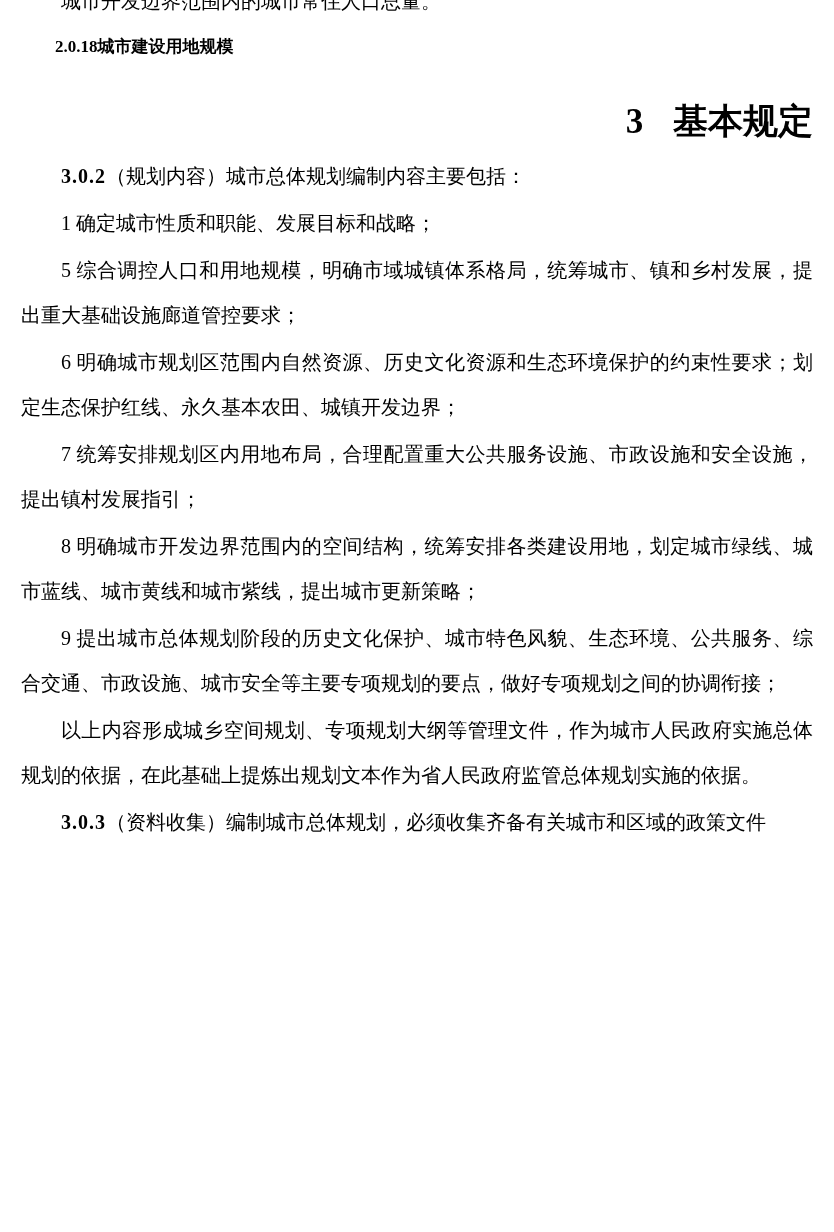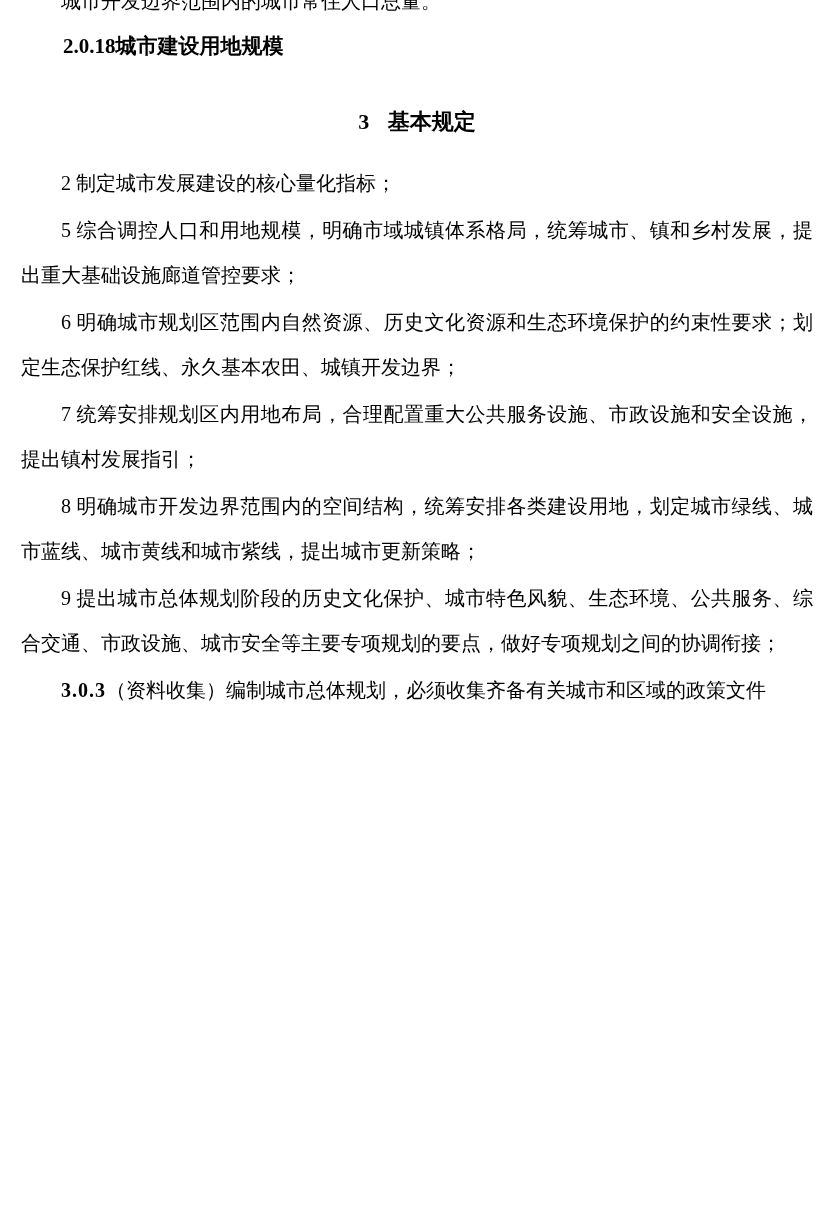--- a/index.html
+++ b/index.html
@@ -17,27 +17,27 @@
   .inner { padding: 0 21px; }
   .page p {
     margin: 0;
     text-indent: 2em;
     text-align: justify;
     word-break: break-all;
   }
   
   .clip-top { height: 14px; overflow: hidden; position: relative; }
   .clip-top p { position: absolute; top: -21px; left: 0; right: 0; }
-  .term-heading { font-weight: bold; font-size: 21px; margin-top: 10px !important; }
+  .term-heading { font-weight: bold; font-size: 17px; margin-top: 10px !important; }
   .term-def { margin-top: 10px !important; }
   .chapter {
-    margin: 30px 0 17px 0;
-    text-align: center;
+    margin: 30px 0 4px 0;
+    text-align: right;
     font-weight: bold;
-    font-size: 22px;
+    font-size: 35px;
     line-height: 45px;
   }
   .chapter .ch-title { margin-left: 0.85em; }
   .clause-1 { margin-top: 30px !important; }
   .clause-2 { margin-top: 10px !important; }
   .cnum { font-weight: bold; letter-spacing: 1px; }
   .li { margin-top: 2px !important; }
   .closing { margin-top: 2px !important; }
   .clip-bottom { margin-top: 2px !important; }
 </style>
@@ -50,25 +50,27 @@
     <div class="clip-top">
       <p>城市开发边界范围内的城市常住人口总量。</p>
     </div>
 
     <p class="term-heading">2.0.18城市建设用地规模</p>
 
 
     <h2 class="chapter"><span>3</span><span class="ch-title">基本规定</span></h2>
 
 
+    <p class="clause-2"><span class="cnum">3.0.2</span><span>（规划内容）城市总体规划编制内容主要包括：</span></p>
 
-    <p class="li">2 制定城市发展建设的核心量化指标；</p>
+    <p class="li">1 确定城市性质和职能、发展目标和战略；</p>
     <p class="li">5 综合调控人口和用地规模，明确市域城镇体系格局，统筹城市、镇和乡村发展，提出重大基础设施廊道管控要求；</p>
     <p class="li">6 明确城市规划区范围内自然资源、历史文化资源和生态环境保护的约束性要求；划定生态保护红线、永久基本农田、城镇开发边界；</p>
     <p class="li">7 统筹安排规划区内用地布局，合理配置重大公共服务设施、市政设施和安全设施，提出镇村发展指引；</p>
     <p class="li">8 明确城市开发边界范围内的空间结构，统筹安排各类建设用地，划定城市绿线、城市蓝线、城市黄线和城市紫线，提出城市更新策略；</p>
     <p class="li">9 提出城市总体规划阶段的历史文化保护、城市特色风貌、生态环境、公共服务、综合交通、市政设施、城市安全等主要专项规划的要点，做好专项规划之间的协调衔接；</p>
 
+    <p class="closing">以上内容形成城乡空间规划、专项规划大纲等管理文件，作为城市人民政府实施总体规划的依据，在此基础上提炼出规划文本作为省人民政府监管总体规划实施的依据。</p>
 
     <p class="clip-bottom"><span class="cnum">3.0.3</span><span>（资料收集）编制城市总体规划，必须收集齐备有关城市和区域的政策文件</span></p>
 
   </div>
 </div>
 
 </body></html>

